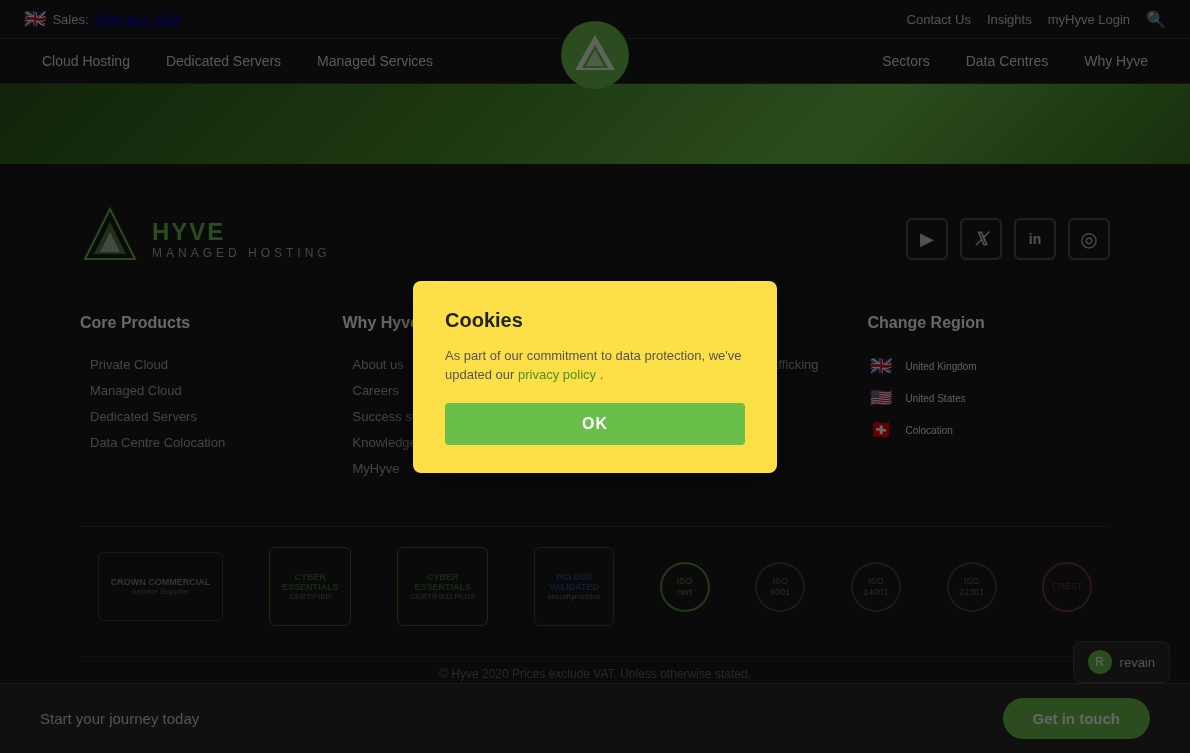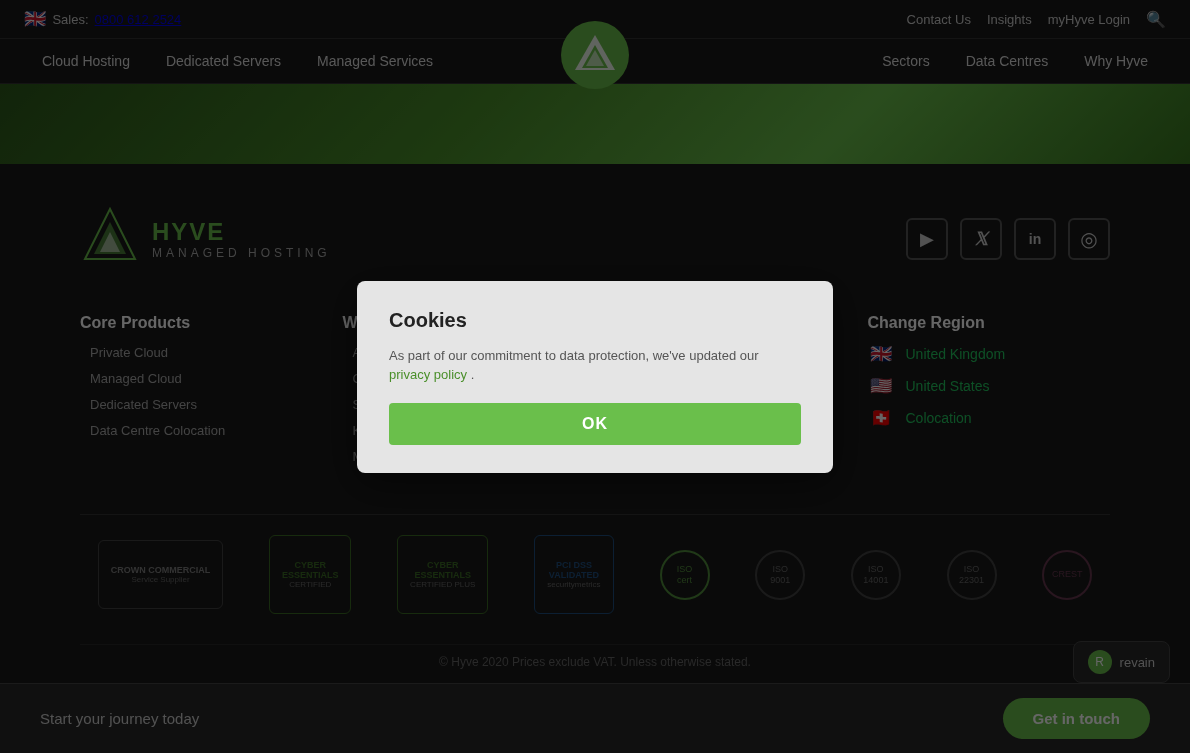--- a/index.html
+++ b/index.html
@@ -114,21 +114,21 @@
     .footer-columns {
       display: grid;
       grid-template-columns: 1fr 1fr 1fr 1fr;
       gap: 20px;
       margin-bottom: 40px;
     }
     .footer-col h3 {
       font-size: 16px;
       font-weight: 600;
       color: #fff;
-      margin-bottom: 12px;
+      margin-bottom: 24px;
     }
     .footer-col ul { list-style: none; }
     .footer-col ul li { margin-bottom: 10px; margin-left: 10px; }
     .footer-col ul li a {
       color: #aaa;
       text-decoration: none;
       font-size: 13px;
     }
 
     
@@ -142,21 +142,21 @@
     .region-flag {
       width: 28px;
       height: 20px;
       border-radius: 3px;
       display: inline-flex;
       align-items: center;
       justify-content: center;
       font-size: 18px;
       overflow: hidden;
     }
-    .region-name { color: #22c55e; font-size: 14px; }
+    .region-name { color: #e5e5e5; font-size: 10px; }
 
     
     .badges-area {
       display: flex;
       align-items: center;
       justify-content: space-around;
       padding: 20px 0;
       border-top: 1px solid #333;
       margin-bottom: 10px;
       flex-wrap: wrap;
@@ -188,25 +188,25 @@
       padding: 10px 0;
       border-top: 1px solid #2a2a2a;
     }
 
     
     .cookie-banner {
       position: fixed;
       top: 50%;
       left: 50%;
       transform: translate(-50%, -50%);
-      background: #e5e5e5;
+      background: #fde047;
       color: #333;
       border-radius: 8px;
       padding: 28px 32px;
-      width: 476px;
+      width: 364px;
       box-shadow: 0 10px 40px rgba(0,0,0,0.5);
       z-index: 1000;
     }
     .cookie-banner h2 {
       font-size: 20px;
       font-weight: 700;
       margin-bottom: 14px;
       color: #222;
     }
     .cookie-banner p {

